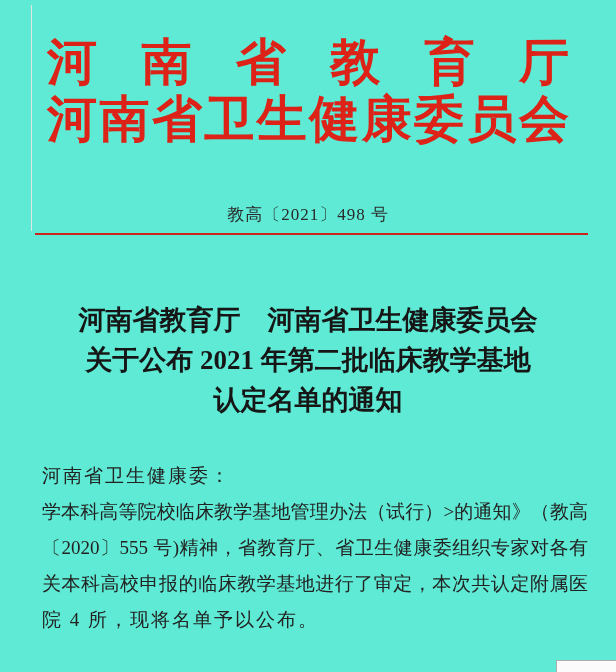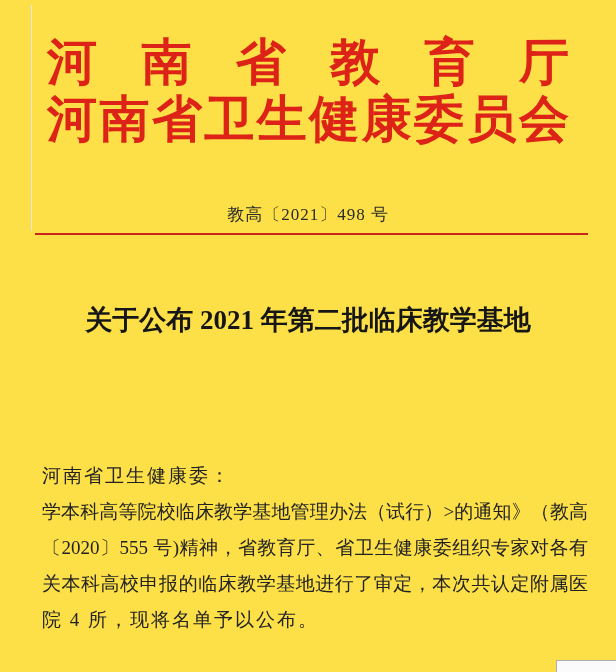--- a/index.html
+++ b/index.html
@@ -7,21 +7,21 @@
   body {
     background: #ffffff;
     font-family: "Liberation Serif", "DejaVu Serif", serif;
     position: relative;
     overflow: hidden;
     color: #1c1c1c;
   }
   .page {
     position: absolute;
     inset: 0;
-    background: #fde047;
+    background: #5eead4;
   }
   .edge-line {
     position: absolute;
     left: 31px;
     top: 5px;
     width: 1px;
     height: 226px;
     background: #e4e4e4;
   }
   .letterhead {
@@ -108,21 +108,23 @@
   <div class="letterhead">
     <div class="letterhead-line">河南省教育厅</div>
     <div class="letterhead-line">河南省卫生健康委员会</div>
   </div>
 
   <div class="doc-number">教高〔2021〕498 号</div>
 
   <div class="red-rule"></div>
 
   <div class="notice-title">
+    <div class="title-line">河南省教育厅　河南省卫生健康委员会</div>
     <div class="title-line">关于公布 2021 年第二批临床教学基地</div>
+    <div class="title-line">认定名单的通知</div>
   </div>
 
   <div class="notice-body">
     <div class="body-line plain">河南省卫生健康委：</div>
     <div class="body-line just">学本科高等院校临床教学基地管理办法（试行）&gt;的通知》（教高</div>
     <div class="body-line just">〔2020〕555 号)精神，省教育厅、省卫生健康委组织专家对各有</div>
     <div class="body-line just">关本科高校申报的临床教学基地进行了审定，本次共认定附属医</div>
     <div class="body-line plain">院 4 所，现将名单予以公布。</div>
   </div>
 

